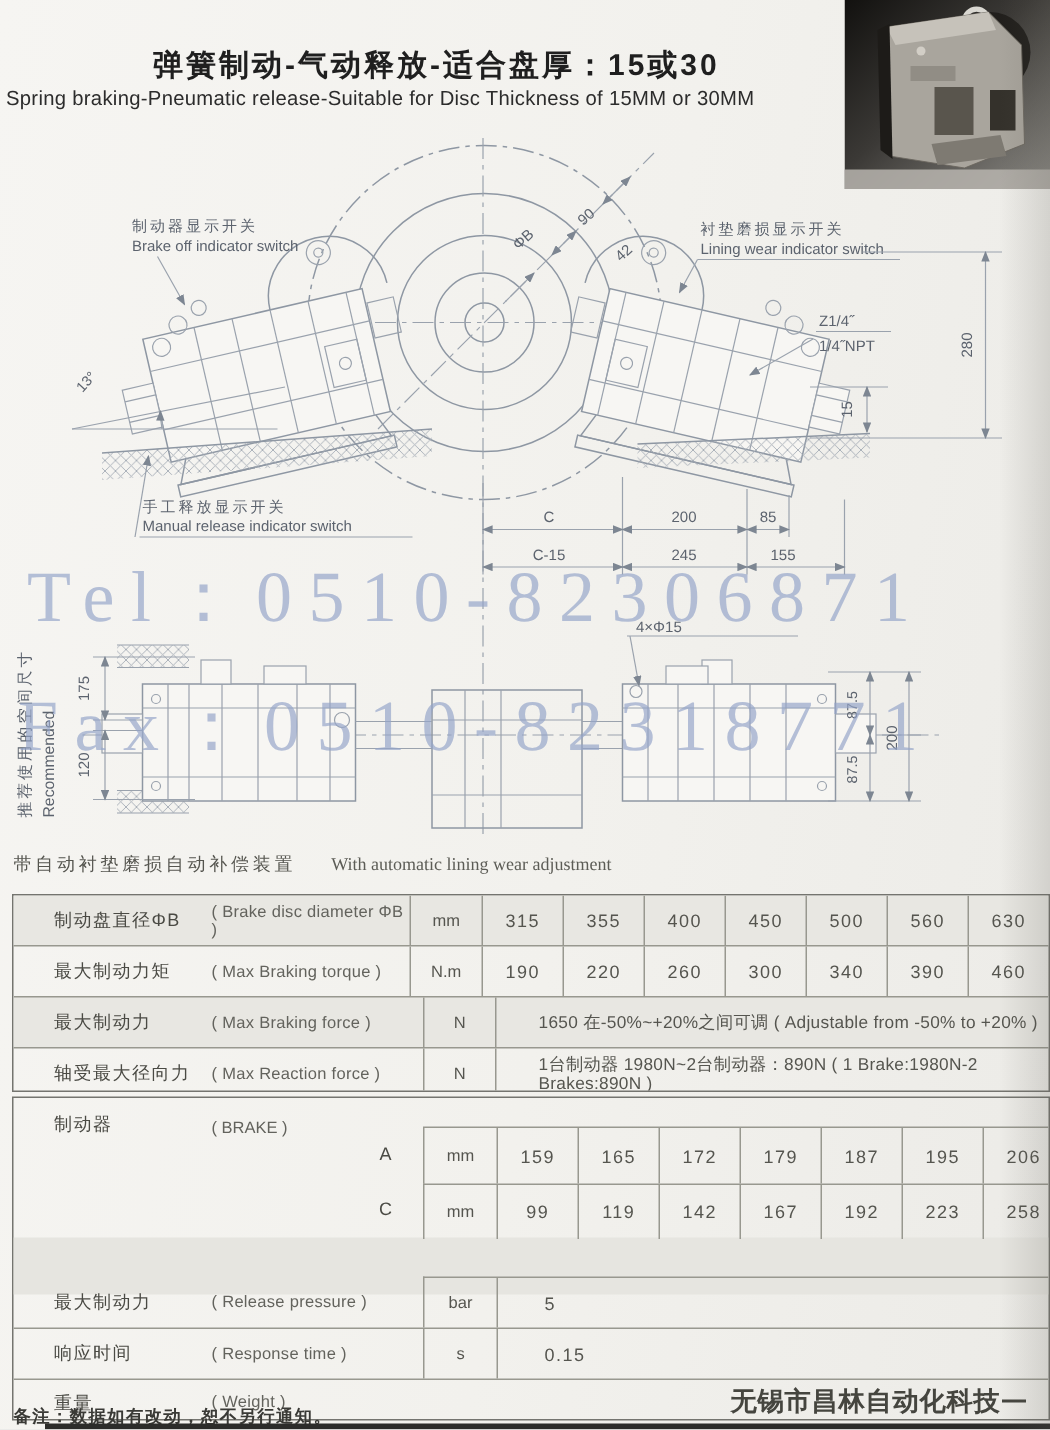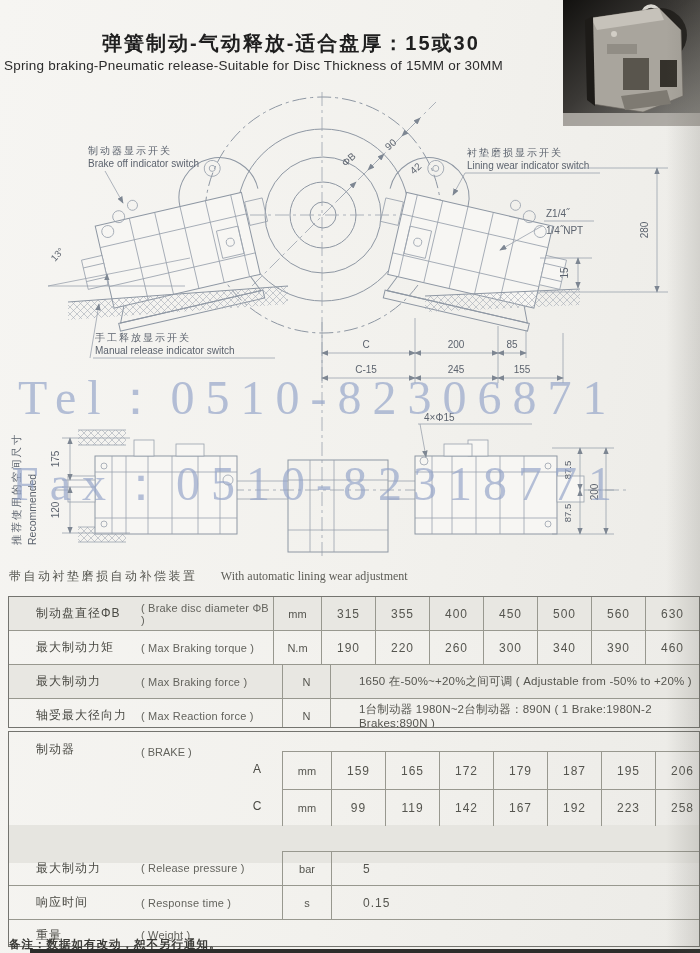--- a/index.html
+++ b/index.html
@@ -412,17 +412,21 @@
       </div>
       <div class="p-row bordered" style="height:30px;">
         <div class="c-label">
           <span class="cn">重量</span>
           <span class="en">( Weight )</span>
         </div>
       </div>
     </div>
   </div>
 
+  <div class="company">
+    <span>无锡市昌林自动化科技</span>
+    <span class="dash"></span>
+  </div>
   <div class="note">备注：数据如有改动，恕不另行通知。</div>
   <div class="bottom-bar"></div>
   <div class="edge-shadow"></div>
 
 </div>
 
 </body></html>

